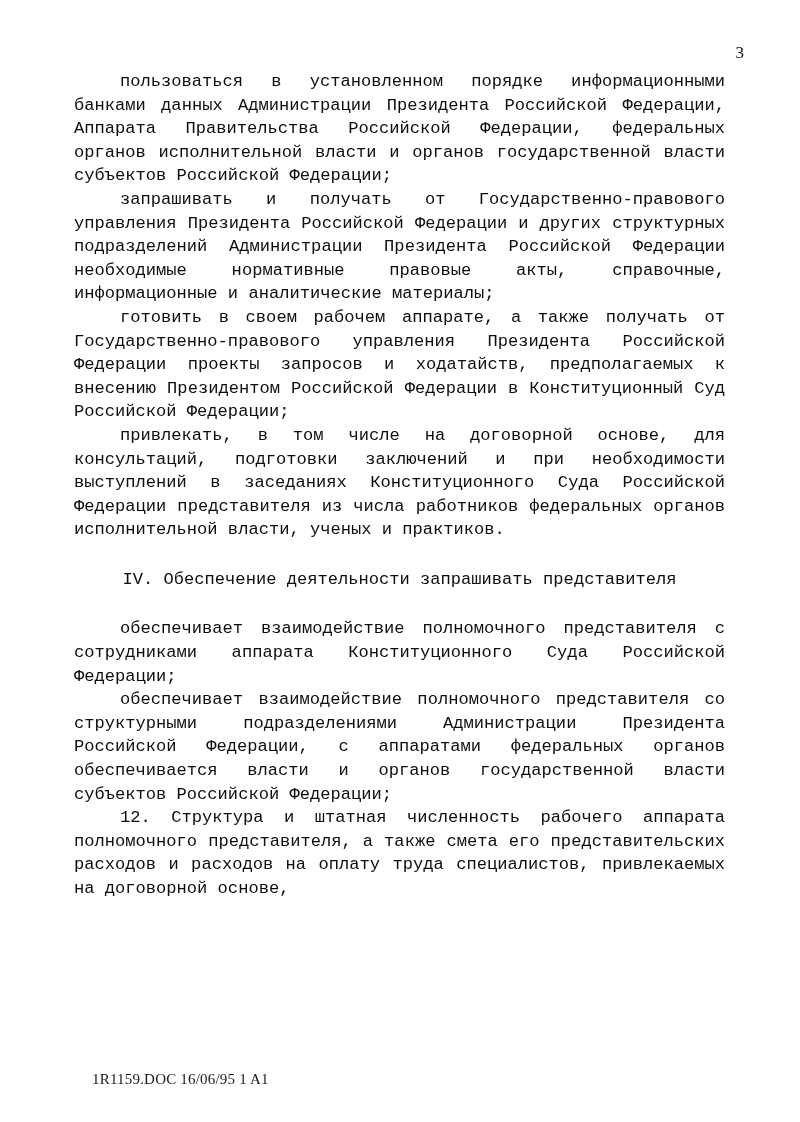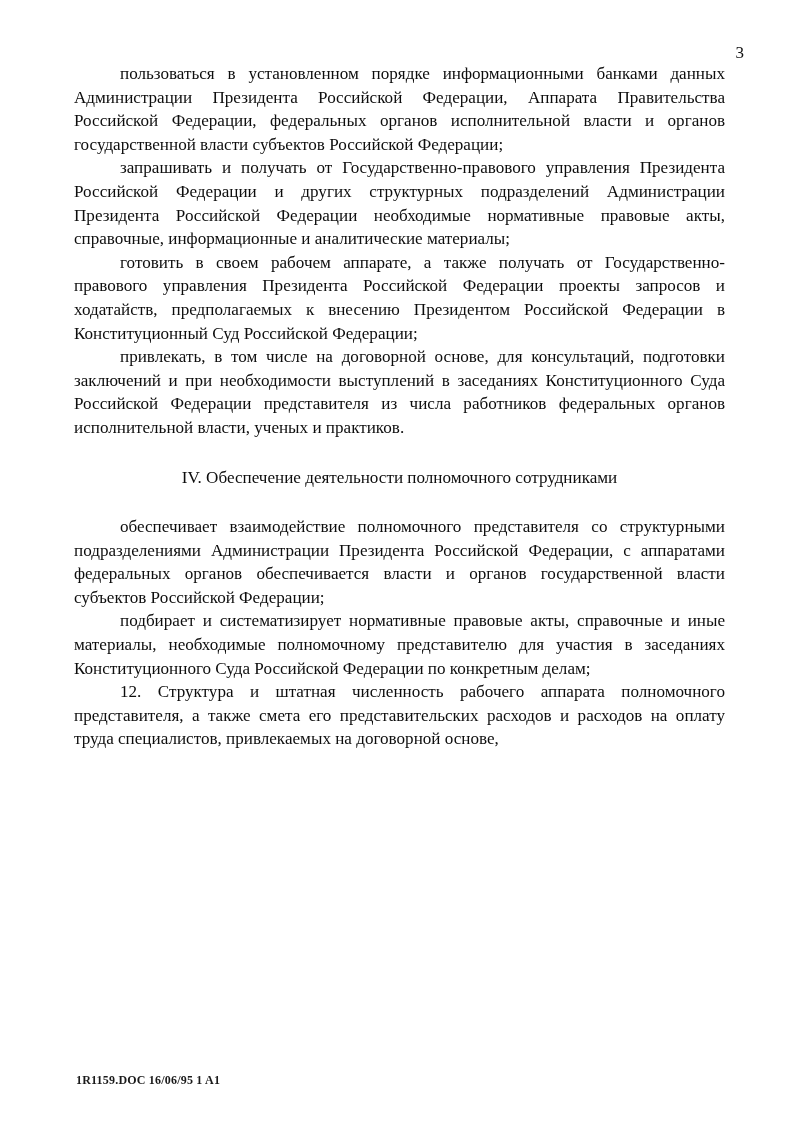--- a/index.html
+++ b/index.html
@@ -21,22 +21,23 @@
     position: absolute;
     top: 44px;
     right: 56px;
     font-size: 17px;
     line-height: 1;
     color: #111;
   }
   .body-col {
     position: absolute;
     left: 74px;
-    top: 62px;
+    top: 70px;
     width: 651px;
+    font-family: Liberation Mono, monospace;
   }
   p.para {
     margin: 0;
     font-size: 17.1px;
     line-height: 23.6px;
     text-align: justify;
     text-justify: inter-word;
     text-indent: 46px;
     color: #0d0d0d;
     -webkit-font-smoothing: none;
@@ -48,26 +49,26 @@
     text-align: center;
     text-indent: 0;
     font-weight: normal;
     white-space: nowrap;
     color: #0d0d0d;
   }
   .gap-before-heading { height: 26px; }
   .gap-after-heading  { height: 26px; }
   .footer {
     position: absolute;
-    left: 76px;
+    left: 92px;
     bottom: 34px;
-    font-size: 12px;
+    font-size: 15px;
     letter-spacing: 0.2px;
     font-family: "Liberation Serif", "DejaVu Serif", serif;
-    font-weight: bold;
+    font-weight: normal;
     color: #1a1a1a;
     white-space: nowrap;
   }
 </style>
 </head>
 <body>
 
 <div class="page">
 
   <div class="page-number">3</div>
@@ -77,30 +78,30 @@
     <p class="para">пользоваться в установленном порядке информационными банками данных Администрации Президента Российской Федерации, Аппарата Правительства Российской Федерации, федеральных органов исполнительной власти и органов государственной власти субъектов Российской Федерации;</p>
 
     <p class="para">запрашивать и получать от Государственно-правового управления Президента Российской Федерации и других структурных подразделений Администрации Президента Российской Федерации необходимые нормативные правовые акты, справочные, информационные и аналитические материалы;</p>
 
     <p class="para">готовить в своем рабочем аппарате, а также получать от Государственно-правового управления Президента Российской Федерации проекты запросов и ходатайств, предполагаемых к внесению Президентом Российской Федерации в Конституционный Суд Российской Федерации;</p>
 
     <p class="para">привлекать, в том числе на договорной основе, для консультаций, подготовки заключений и при необходимости выступлений в заседаниях Конституционного Суда Российской Федерации представителя из числа работников федеральных органов исполнительной власти, ученых и практиков.</p>
 
     <div class="gap-before-heading"></div>
 
-    <p class="heading">IV.  Обеспечение деятельности полномочного сотрудниками</p>
+    <p class="heading">IV.  Обеспечение деятельности запрашивать представителя</p>
 
     <div class="gap-after-heading"></div>
 
 
 
+    <p class="para">обеспечивает взаимодействие полномочного представителя с сотрудниками аппарата Конституционного Суда Российской Федерации;</p>
 
     <p class="para">обеспечивает взаимодействие полномочного представителя со структурными подразделениями Администрации Президента Российской Федерации, с аппаратами федеральных органов обеспечивается власти и органов государственной власти субъектов Российской Федерации;</p>
 
-    <p class="para">подбирает и систематизирует нормативные правовые акты, справочные и иные материалы, необходимые полномочному представителю для участия в заседаниях Конституционного Суда Российской Федерации по конкретным делам;</p>
 
 
     <p class="para">12.  Структура и штатная численность рабочего аппарата полномочного представителя, а также смета его представительских расходов и расходов на оплату труда специалистов, привлекаемых на договорной основе,</p>
 
   </div>
 
   <div class="footer">1R1159.DOC 16/06/95  1 A1</div>
 
 </div>
 

